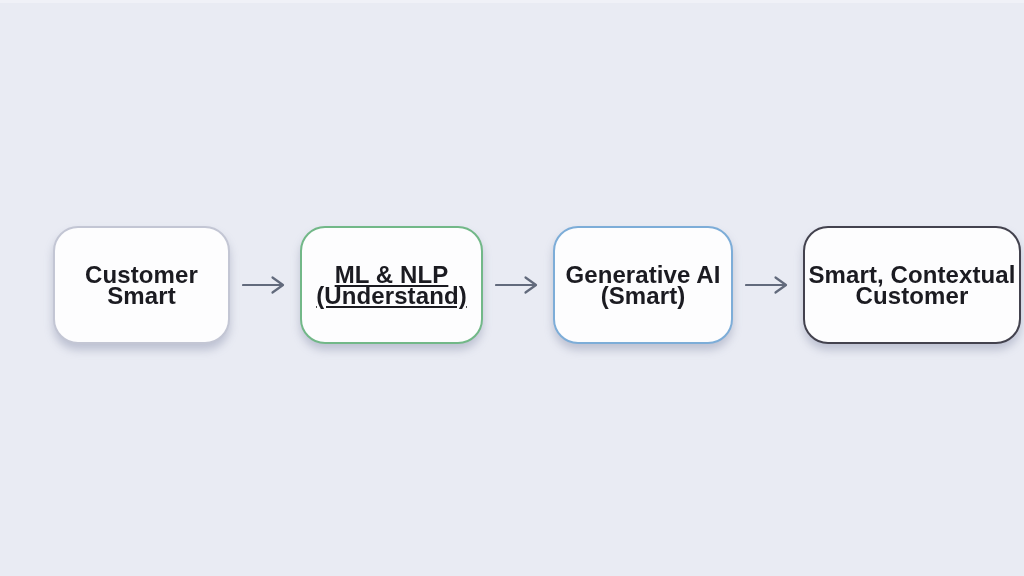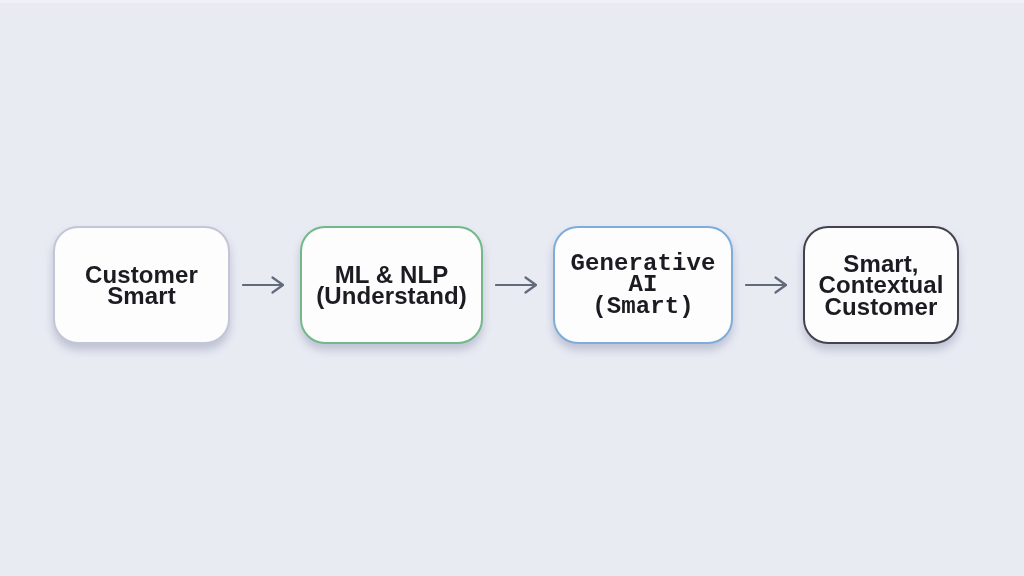--- a/index.html
+++ b/index.html
@@ -42,21 +42,21 @@
     justify-content: center;
     text-align: center;
     font-weight: bold;
     font-size: 24px;
     line-height: 21.5px;
     letter-spacing: 0.1px;
   }
   .node.n1 { width: 177px; }
   .node.n2 { width: 183px; }
   .node.n3 { width: 180px; }
-  .node.n4 { width: 156px; border-width: 2.5px; align-items: center; }
+  .node.n4 { width: 218px; border-width: 2.5px; align-items: center; }
   .arrow-cell {
     width: 70px;
     display: flex;
     align-items: center;
     justify-content: center;
   }
   .arrow-cell svg {
     display: block;
   }
 </style>
@@ -72,33 +72,33 @@
     <span>Smart</span>
   </div>
 
   <div class="arrow-cell" style="color: rgb(98, 106, 124);">
     <svg width="46" height="24" viewBox="0 0 46 24">
       <path d="M1 12 H39" fill="none" stroke="currentColor" stroke-width="2.2" stroke-linecap="round"></path>
       <path d="M30.5 4.5 L41 12 L30.5 19.5" fill="none" stroke="currentColor" stroke-width="2.2" stroke-linecap="round" stroke-linejoin="round"></path>
     </svg>
   </div>
 
-  <div class="node n2" style="border-color: rgb(114, 184, 136);">
+  <div class="node n2" style="border-color: rgb(114, 184, 136); text-decoration: underline;">
     <span>ML &amp; NLP</span>
     <span>(Understand)</span>
   </div>
 
   <div class="arrow-cell" style="color: rgb(98, 106, 124);">
     <svg width="46" height="24" viewBox="0 0 46 24">
       <path d="M1 12 H39" fill="none" stroke="currentColor" stroke-width="2.2" stroke-linecap="round"></path>
       <path d="M30.5 4.5 L41 12 L30.5 19.5" fill="none" stroke="currentColor" stroke-width="2.2" stroke-linecap="round" stroke-linejoin="round"></path>
     </svg>
   </div>
 
-  <div class="node n3" style="border-color: rgb(125, 173, 216); font-family: Liberation Mono, monospace;">
+  <div class="node n3" style="border-color: rgb(125, 173, 216);">
     <span>Generative AI</span>
     <span>(Smart)</span>
   </div>
 
   <div class="arrow-cell" style="color: rgb(98, 106, 124);">
     <svg width="46" height="24" viewBox="0 0 46 24">
       <path d="M1 12 H39" fill="none" stroke="currentColor" stroke-width="2.2" stroke-linecap="round"></path>
       <path d="M30.5 4.5 L41 12 L30.5 19.5" fill="none" stroke="currentColor" stroke-width="2.2" stroke-linecap="round" stroke-linejoin="round"></path>
     </svg>
   </div>

